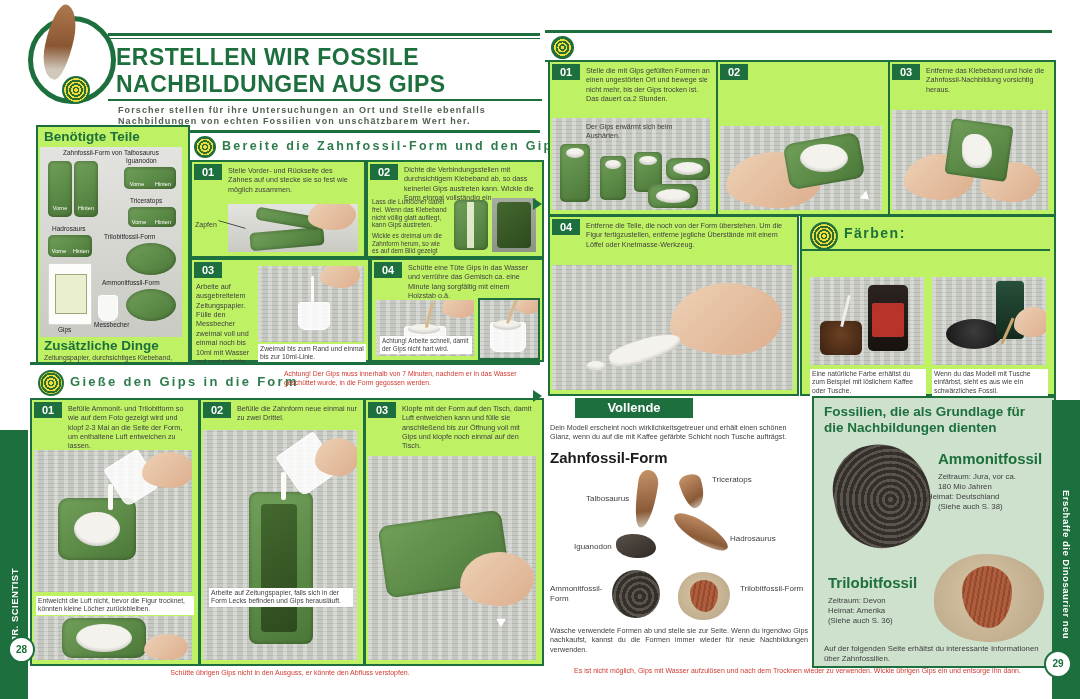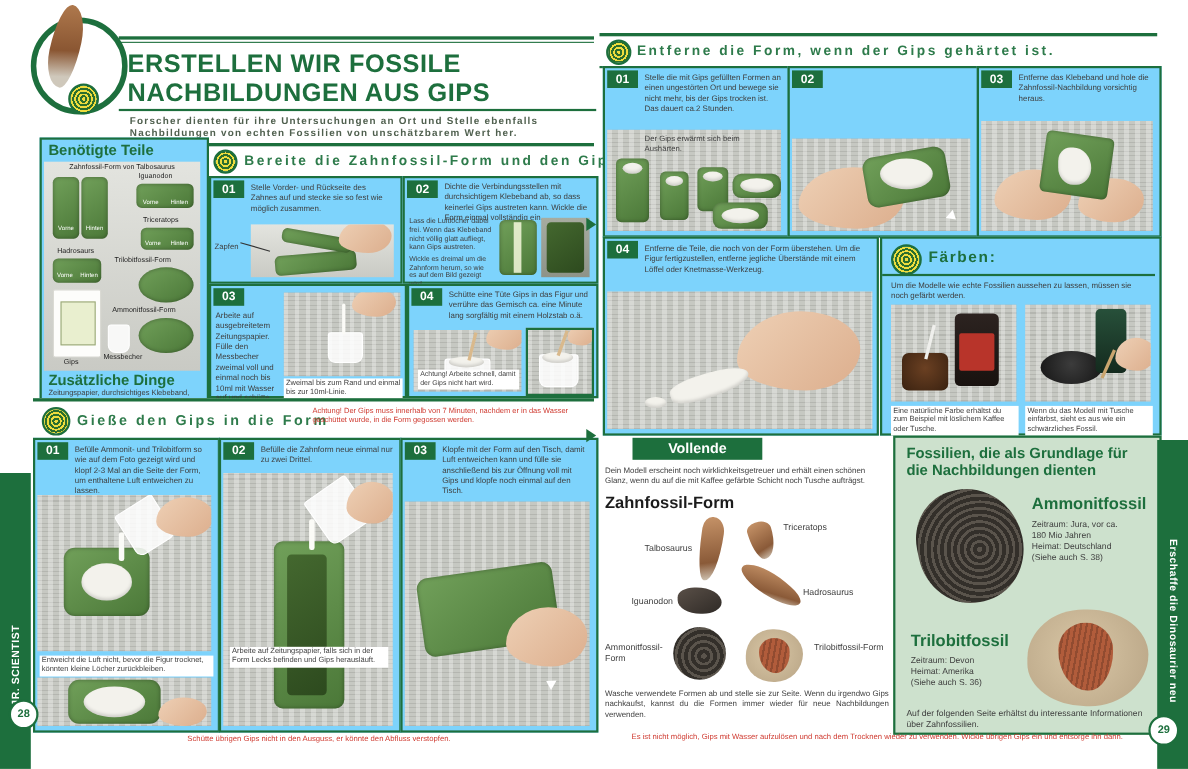--- a/index.html
+++ b/index.html
@@ -1,19 +1,19 @@
 <!DOCTYPE html>
 <html><head>
 <meta charset="utf-8">
 <style>
   html,body{margin:0;padding:0}
   .page{position:relative;width:1080px;height:699px;background:#fff;font-family:"Liberation Sans",sans-serif;overflow:hidden}
   .a{position:absolute}
   .rule{background:#1d6f3d}
-  .cell{border:2px solid #1d6f3d;background:#7dd3fc}
+  .cell{border:2px solid #1d6f3d;background:#bef264}
   .hdr{border-top:3px solid #1d6f3d;border-bottom:2px solid #1d6f3d;background:#fff}
   .stepnum{background:#1d6f3d;color:#fff;font-weight:bold;font-size:11px;width:28px;height:16px;text-align:center;line-height:16px}
   .sptitle{color:#2e7b4b;font-size:12.5px;letter-spacing:2.3px;font-weight:bold;white-space:nowrap}
   .btxt{font-size:7.2px;line-height:1.3;color:#3e3e3e}
   .cap{font-size:6.8px;line-height:1.25;color:#3e3e3e;background:#fff;padding:1px 2px}
   .red{color:#cf3a30}
   .title{color:#1d6f3d;font-weight:bold;font-size:23px;letter-spacing:.5px;white-space:nowrap}
   .subt{color:#50604f;font-weight:bold;font-size:9px;letter-spacing:1.1px;white-space:nowrap}
   .photo{background-color:#c6c8c2;background-image:repeating-linear-gradient(90deg,rgba(255,255,255,.3) 0 4px,rgba(0,0,0,0) 4px 10px),repeating-linear-gradient(0deg,rgba(50,50,45,.12) 0 1px,rgba(0,0,0,0) 1px 4px);overflow:hidden}
   .photo-plain{background-image:linear-gradient(180deg,#e3e4df,#c9cac4);overflow:hidden}
@@ -47,21 +47,21 @@
 </head>
 <body>
 
 <div class="page">
 
   <div class="a rule" style="left:108px;top:33px;width:432px;height:3px"></div>
   <div class="a rule" style="left:108px;top:38px;width:432px;height:1px"></div>
   <div class="a title" style="left:116px;top:44px">ERSTELLEN WIR FOSSILE</div>
   <div class="a title" style="left:116px;top:71px">NACHBILDUNGEN AUS GIPS</div>
   <div class="a rule" style="left:108px;top:99px;width:434px;height:2px"></div>
-  <div class="a subt" style="left:118px;top:105px">Forscher dienten für ihre Untersuchungen an Ort und Stelle ebenfalls</div>
+  <div class="a subt" style="left:118px;top:105px">Forscher stellen für ihre Untersuchungen an Ort und Stelle ebenfalls</div>
   <div class="a subt" style="left:118px;top:116px">Nachbildungen von echten Fossilien von unschätzbarem Wert her.</div>
 
   <div class="a logoring" style="left:28px;top:16px;width:78px;height:78px"></div>
   <div class="a tooth-logo" style="left:46px;top:4px;width:27px;height:76px;transform:rotate(12deg)"></div>
   <div class="a badge" style="left:62px;top:76px;width:24px;height:24px"></div>
 
   <div class="a cell" style="left:36px;top:125px;width:150px;height:235px">
     <div class="a greenhead" style="left:6px;top:2px;font-size:13.5px">Benötigte Teile</div>
     <div class="a photo-plain" style="left:2px;top:20px;width:142px;height:190px">
       <div class="a plabel" style="left:4px;top:2px;width:134px;text-align:center">Zahnfossil-Form von Talbosaurus</div>
@@ -132,21 +132,21 @@
     <div class="a photo" style="left:66px;top:6px;width:106px;height:76px">
       <div class="a cup" style="left:40px;top:36px;width:30px;height:26px"></div>
       <div class="a stream" style="left:53px;top:10px;width:3px;height:28px"></div>
       <div class="a hand" style="left:62px;top:-4px;width:40px;height:26px"></div>
     </div>
     <div class="a cap" style="left:66px;top:84px;width:104px">Zweimal bis zum Rand und einmal bis zur 10ml-Linie.</div>
   </div>
 
   <div class="a cell" style="left:370px;top:258px;width:170px;height:100px">
     <div class="a stepnum" style="left:2px;top:2px">04</div>
-    <div class="a btxt" style="left:36px;top:3px;width:130px">Schütte eine Tüte Gips in das Figur und verrühre das Gemisch ca. eine Minute lang sorgfältig mit einem Holzstab o.ä.</div>
+    <div class="a btxt" style="left:36px;top:3px;width:130px">Schütte eine Tüte Gips in das Wasser und verrühre das Gemisch ca. eine Minute lang sorgfältig mit einem Holzstab o.ä.</div>
     <div class="a photo" style="left:4px;top:40px;width:98px;height:56px">
       <div class="a cup" style="left:28px;top:26px;width:40px;height:26px"></div>
       <div class="a plaster" style="left:32px;top:24px;width:32px;height:10px"></div>
       <div class="a" style="left:52px;top:2px;width:3px;height:26px;background:#d9b98c;transform:rotate(14deg)"></div>
       <div class="a hand" style="left:66px;top:-6px;width:34px;height:24px"></div>
     </div>
     <div class="a cap" style="left:8px;top:76px;width:88px;font-size:6.3px">Achtung! Arbeite schnell, damit der Gips nicht hart wird.</div>
     <div class="a photo" style="left:106px;top:38px;width:58px;height:58px;border:2px solid #1d6f3d">
       <div class="a cup" style="left:10px;top:22px;width:34px;height:28px"></div>
       <div class="a plaster" style="left:13px;top:20px;width:28px;height:10px"></div>
@@ -209,21 +209,20 @@
 
   <div class="a spine-bar" style="left:0;top:430px;width:28px;height:269px">
     <div class="a" style="left:0;top:105px;width:28px;height:140px;display:flex;align-items:center;justify-content:center">
       <span class="spine-txt vert-up">JR. SCIENTIST</span>
     </div>
   </div>
   <div class="a pagecirc" style="left:8px;top:636px;width:23px;height:23px;line-height:23px">28</div>
 
   <div class="a hdr" style="left:545px;top:30px;width:507px;height:27px">
     <div class="a badge" style="left:6px;top:3px;width:19px;height:19px"></div>
-    <div class="a sptitle" style="left:34px;top:6px">Entferne die Form, wenn der Gips gehärtet ist.</div>
   </div>
 
   <div class="a cell" style="left:548px;top:60px;width:166px;height:152px">
     <div class="a stepnum" style="left:2px;top:2px">01</div>
     <div class="a btxt" style="left:36px;top:4px;width:126px">Stelle die mit Gips gefüllten Formen an einen ungestörten Ort und bewege sie nicht mehr, bis der Gips trocken ist. Das dauert ca.2 Stunden.</div>
     <div class="a photo" style="left:2px;top:56px;width:158px;height:92px">
       <div class="a btxt" style="left:34px;top:4px;width:120px;font-size:7px">Der Gips erwärmt sich beim Aushärten.</div>
       <div class="a mold" style="left:8px;top:26px;width:30px;height:58px">
           <div class="a plaster" style="left:6px;top:4px;width:18px;height:10px"></div>
         </div>
@@ -270,21 +269,20 @@
       <div class="a hand" style="left:118px;top:18px;width:112px;height:72px"></div>
       <div class="a plaster" style="left:56px;top:74px;width:74px;height:22px;border-radius:40% 60% 55% 45%;transform:rotate(-18deg)"></div>
       <div class="a plaster" style="left:34px;top:96px;width:20px;height:10px"></div>
     </div>
   </div>
 
   <div class="a cell" style="left:800px;top:215px;width:252px;height:177px">
     <div class="a badge" style="left:8px;top:5px;width:24px;height:24px"></div>
     <div class="a greenhead" style="left:42px;top:8px;font-size:14px;letter-spacing:1.5px">Färben:</div>
     <div class="a rule" style="left:0;top:32px;width:248px;height:2px"></div>
-    <div class="a btxt" style="left:8px;top:38px;width:234px">Um die Modelle wie echte Fossilien aussehen zu lassen, müssen sie noch gefärbt werden.</div>
     <div class="a photo" style="left:8px;top:60px;width:114px;height:88px">
       <div class="a" style="left:10px;top:44px;width:42px;height:34px;background:radial-gradient(circle at 50% 40%,#6b4022,#3a2211);border-radius:6px"></div>
       <div class="a" style="left:58px;top:8px;width:40px;height:66px;background:linear-gradient(180deg,#2c2320,#18120f);border-radius:5px">
         <div class="a" style="left:4px;top:18px;width:32px;height:34px;background:#b8342a;border-radius:2px"></div>
       </div>
       <div class="a" style="left:34px;top:18px;width:3px;height:32px;background:#efefec;transform:rotate(14deg)"></div>
     </div>
     <div class="a photo" style="left:130px;top:60px;width:114px;height:88px">
       <div class="a" style="left:14px;top:42px;width:56px;height:30px;background:radial-gradient(circle at 50% 40%,#3c3c3c,#141414);border-radius:50%"></div>
       <div class="a" style="left:64px;top:4px;width:28px;height:58px;background:linear-gradient(180deg,#27503a,#142a1e);border-radius:4px"></div>
@@ -317,21 +315,21 @@
   </div>
 
   <div class="a btxt" style="left:550px;top:626px;width:258px;text-align:justify">Wasche verwendete Formen ab und stelle sie zur Seite. Wenn du irgendwo Gips nachkaufst, kannst du die Formen immer wieder für neue Nachbildungen verwenden.</div>
 
   <div class="a fossilbox" style="left:812px;top:396px;width:240px;height:268px">
     <div class="a greenhead" style="left:10px;top:6px;width:224px;font-size:13.5px;line-height:1.15">Fossilien, die als Grundlage für die Nachbildungen dienten</div>
     <div class="a amm-disc" style="left:20px;top:46px;width:96px;height:104px;transform:rotate(-12deg);border-radius:46% 54% 50% 50%"></div>
     <div class="a greenhead" style="left:124px;top:52px;font-size:15px">Ammonitfossil</div>
     <div class="a btxt" style="left:124px;top:74px;font-size:7.8px">Zeitraum: Jura, vor ca.</div>
     <div class="a btxt" style="left:124px;top:84px;font-size:7.8px">180 Mio Jahren</div>
-    <div class="a btxt" style="left:124px;top:94px;font-size:7.8px">Heimat: Deutschland</div>
+    <div class="a btxt" style="left:113px;top:94px;font-size:7.8px">Heimat: Deutschland</div>
     <div class="a btxt" style="left:124px;top:104px;font-size:7.8px">(Siehe auch S. 38)</div>
     <div class="a greenhead" style="left:14px;top:176px;font-size:15px">Trilobitfossil</div>
     <div class="a btxt" style="left:14px;top:198px;font-size:7.8px">Zeitraum: Devon</div>
     <div class="a btxt" style="left:14px;top:208px;font-size:7.8px">Heimat: Amerika</div>
     <div class="a btxt" style="left:14px;top:218px;font-size:7.8px">(Siehe auch S. 36)</div>
     <div class="a rock" style="left:120px;top:156px;width:110px;height:88px">
       <div class="a trilo" style="left:28px;top:12px;width:50px;height:62px"></div>
     </div>
     <div class="a btxt" style="left:10px;top:246px;width:222px;font-size:7.8px">Auf der folgenden Seite erhältst du interessante Informationen über Zahnfossilien.</div>
   </div>

